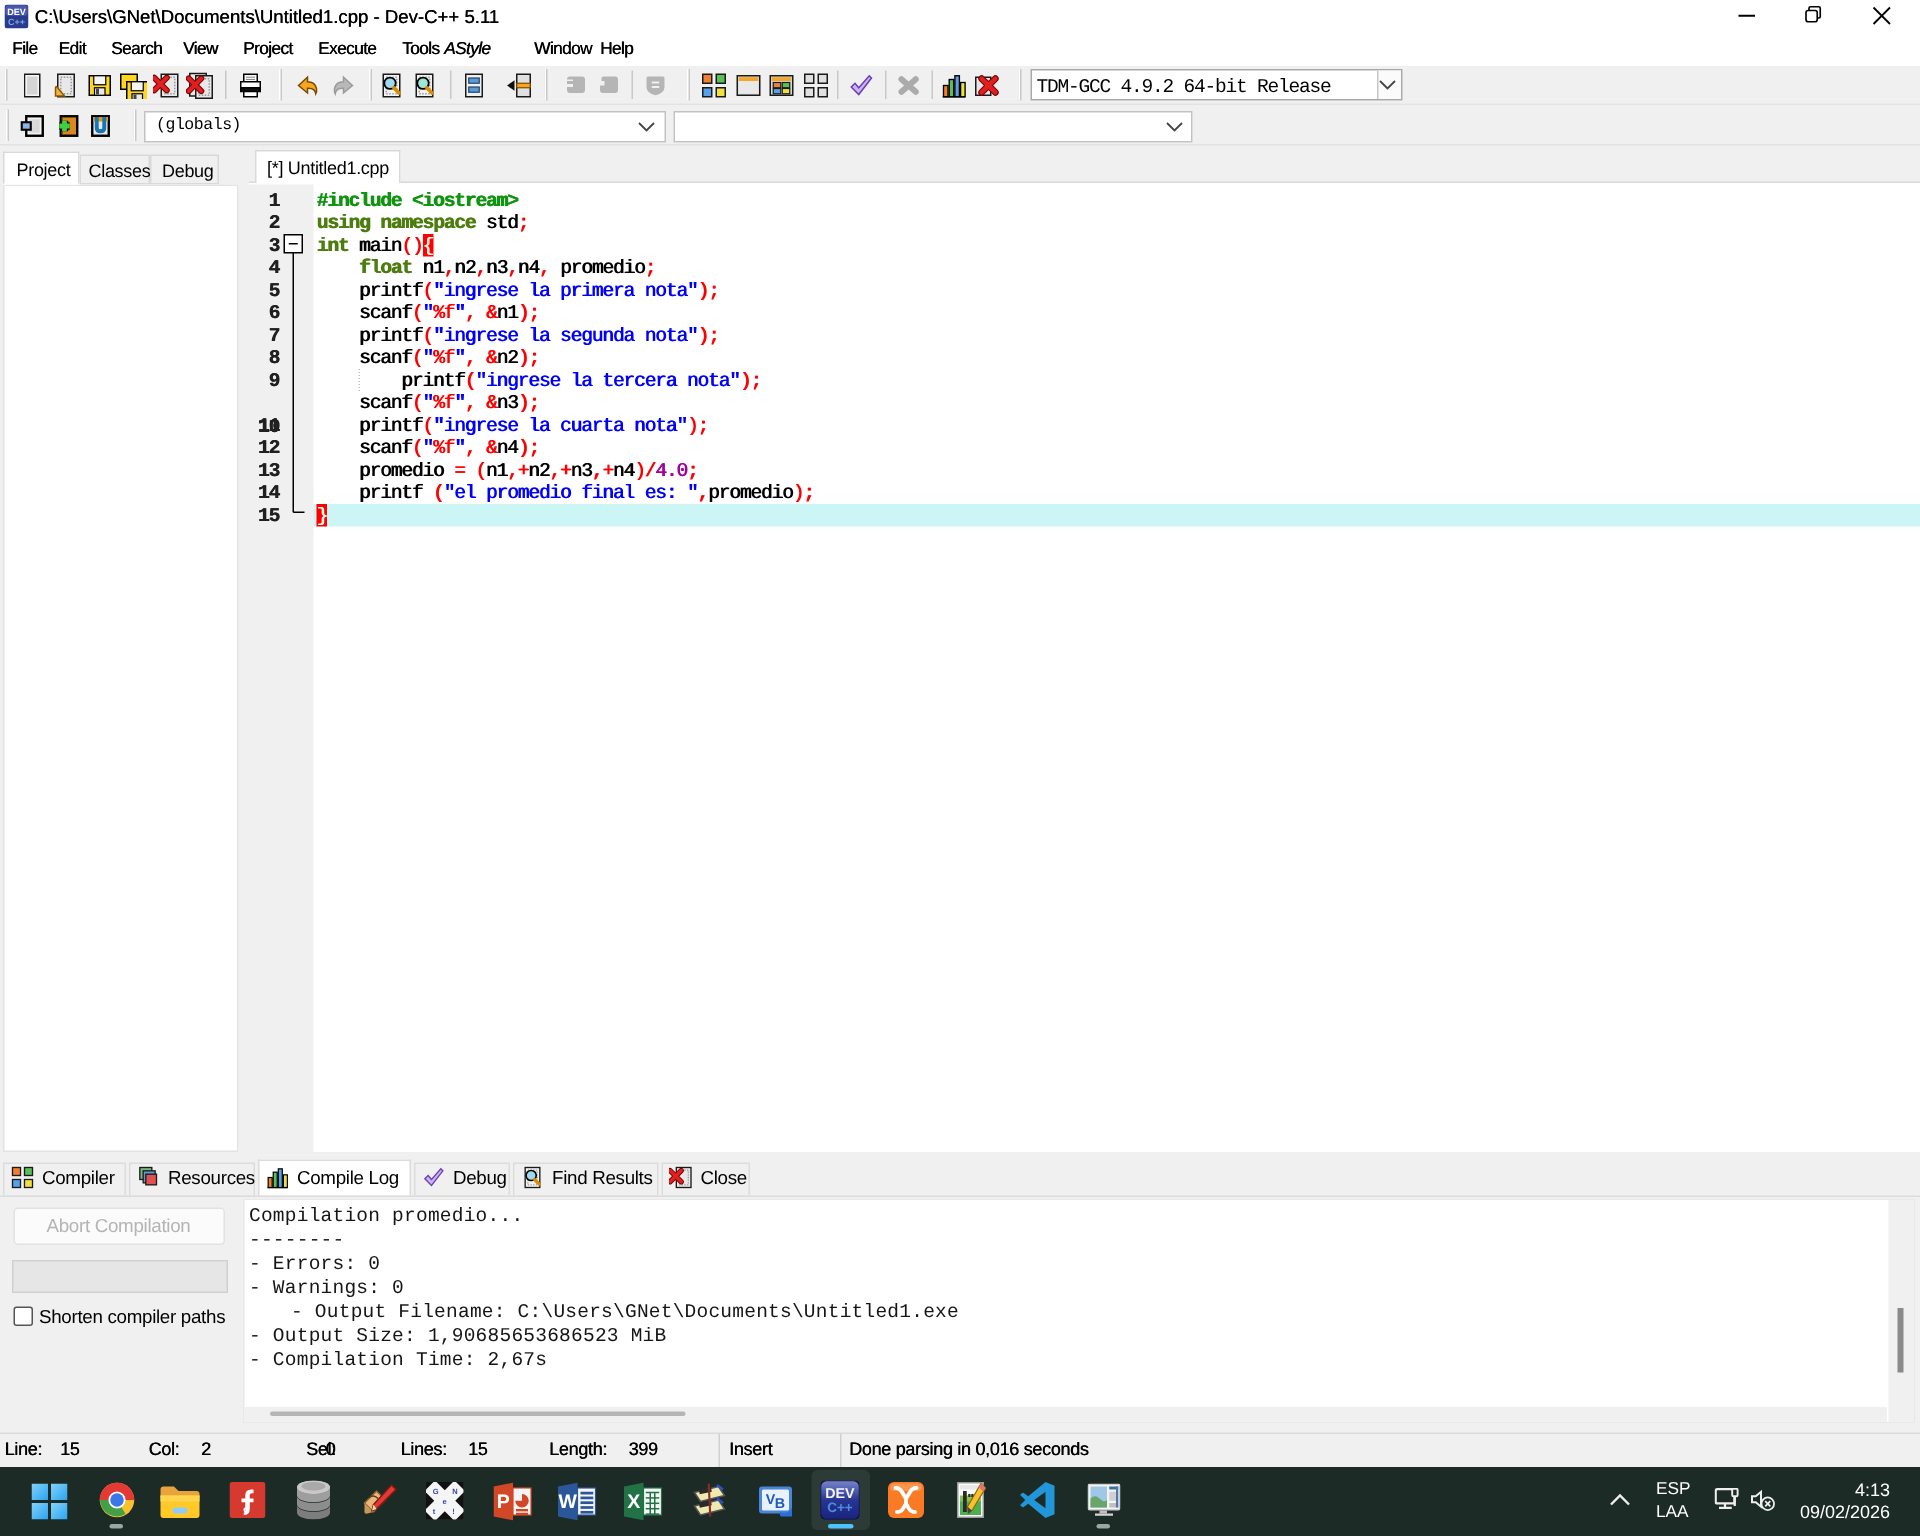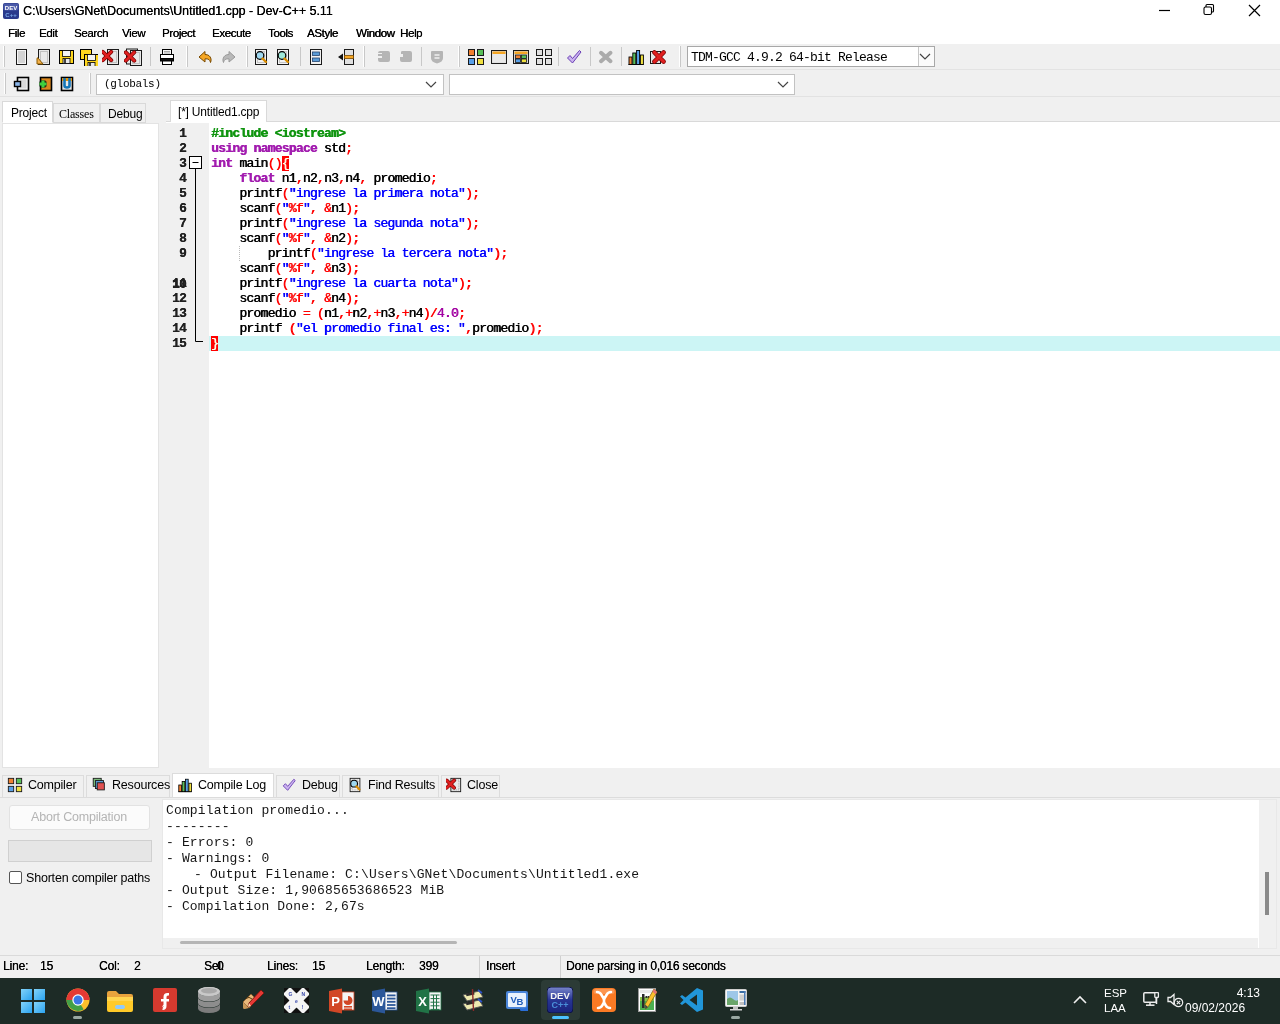--- a/index.html
+++ b/index.html
@@ -20,21 +20,21 @@
 .handle { position:absolute; top:2px; width:2px; height:21px; border-left:1px solid #ffffff; background:#c8c8c8; }
 .cbox { position:absolute; background:#fff; border:1px solid #c2c2c2; }
 .chev { position:absolute; }
 
 .tab { position:absolute; font-size:12px; letter-spacing:-0.2px; color:#000; background:#f0f0f0; border:1px solid #d9d9d9; white-space:nowrap; }
 .tab.active { background:#fff; }
 
 #gutter { left:166px; top:123px; width:43px; height:645px; background:#f0f0f0; }
 .lnum { position:absolute; width:20px; text-align:right; font-family:"Liberation Mono",monospace; font-size:13px; font-weight:bold; letter-spacing:-0.75px; color:#202020; line-height:15px; text-shadow:0.4px 0 0 currentColor; }
 .cline { position:absolute; left:211px; font-family:"Liberation Mono",monospace; font-size:13px; line-height:15px; letter-spacing:-0.75px; white-space:pre; color:#000; text-shadow:0.55px 0 0 currentColor; }
-.kw { font-weight:bold; color:#a21caf; }
+.kw { font-weight:bold; color:#4d7c0f; }
 .pp { font-weight:bold; color:#109510; }
 .str { color:#0000ff; }
 .sym { color:#ff0000; }
 .num { color:#a100a1; }
 .brace { background:#ff0000; color:#fffbe8; }
 
 #statusbar { left:0; top:955px; width:1280px; height:23px; background:#f0f0f0; border-top:1px solid #dadada; }
 .st { position:absolute; top:959px; font-size:12px; letter-spacing:-0.2px; color:#000; white-space:pre; text-shadow:0.25px 0 0 #000; }
 
 #taskbar { left:0; top:978px; width:1280px; height:46px; background:#1d2b26; }
@@ -60,21 +60,21 @@
 </svg>
 
 <div class="abs" id="menubar"></div>
 <span class="mi" style="left:8px;">File</span>
 <span class="mi" style="left:39px;">Edit</span>
 <span class="mi" style="left:74px;">Search</span>
 <span class="mi" style="left:122px;">View</span>
 <span class="mi" style="left:162px;">Project</span>
 <span class="mi" style="left:212px;">Execute</span>
 <span class="mi" style="left:268px;">Tools</span>
-<span class="mi" style="left:307px;">AStyle</span>
+<span class="mi" style="left:296px;font-style:italic;">AStyle</span>
 <span class="mi" style="left:356px;">Window</span>
 <span class="mi" style="left:400px;">Help</span>
 
 <div class="abs" id="tb1"></div>
 <div class="handle" style="left:3px; top:46px;"></div>
 
 <div id="icons1">
 <svg class="abs" style="left:12px;top:48px;" width="18" height="18" viewBox="0 0 18 18">
       <rect x="4.5" y="1.5" width="10" height="15" fill="#e8e8e8" stroke="#1a1a1a" stroke-width="1"></rect>
       <rect x="5.5" y="2.5" width="8" height="13" fill="#d4d4d4" stroke="#f5f5f5" stroke-width="1"></rect>
@@ -249,21 +249,21 @@
   </svg>
 
 <div class="cbox" style="left:449px; top:74px; width:346px; height:21px;"></div>
 <svg class="chev" style="left:776px; top:80px;" width="14" height="10">
     <path d="M2 2 L7 7 L12 2" fill="none" stroke="#444" stroke-width="1.2"></path>
   </svg>
 
 <div class="tab active" style="left:2px; top:101px; width:51px; height:22px; border-bottom:1px solid #fff; z-index:3;">
     <span style="position:absolute;left:8px;top:4px;">Project</span>
   </div>
-<div class="tab" style="left:53px; top:103px; width:47px; height:20px;font-family:Liberation Serif, serif;">
+<div class="tab" style="left:53px; top:103px; width:47px; height:20px;">
     <span style="position:absolute;left:5px;top:3px;">Classes</span>
   </div>
 <div class="tab" style="left:100px; top:103px; width:46px; height:20px;">
     <span style="position:absolute;left:7px;top:3px;">Debug</span>
   </div>
 
 <div class="abs" style="left:2px; top:123px; width:157px; height:645px; background:#fff; border:1px solid #e3e3e3;"></div>
 
 <div class="abs" style="left:166px; top:121px; width:1114px; height:1px; background:#d9d9d9;"></div>
 <div class="tab active" style="left:170px; top:100px; width:97px; height:22px; border-bottom:none; z-index:3;">
@@ -374,21 +374,21 @@
 <div class="abs" style="left:26px; top:871px; font-size:12.5px; letter-spacing:-0.2px; color:#000;">Shorten compiler paths</div>
 
 <div class="abs" style="left:162px; top:799px; width:1115px; height:150px; background:#fff; border:1px solid #e8e8e8;"></div>
 <div id="log">
 <div class="abs mono" style="left:166px; top:803px; font-size:13px; letter-spacing:0.15px; color:#151515; white-space:pre;">Compilation promedio...</div>
 <div class="abs mono" style="left:166px; top:819px; font-size:13px; letter-spacing:0.15px; color:#151515; white-space:pre;">--------</div>
 <div class="abs mono" style="left:166px; top:835px; font-size:13px; letter-spacing:0.15px; color:#151515; white-space:pre;">- Errors: 0</div>
 <div class="abs mono" style="left:166px; top:851px; font-size:13px; letter-spacing:0.15px; color:#151515; white-space:pre;">- Warnings: 0</div>
 <div class="abs mono" style="left:166px; top:867px; font-size:13px; letter-spacing:0.15px; color:#151515; white-space:pre;margin-left:28px;">- Output Filename: C:\Users\GNet\Documents\Untitled1.exe</div>
 <div class="abs mono" style="left:166px; top:883px; font-size:13px; letter-spacing:0.15px; color:#151515; white-space:pre;">- Output Size: 1,90685653686523 MiB</div>
-<div class="abs mono" style="left:166px; top:899px; font-size:13px; letter-spacing:0.15px; color:#151515; white-space:pre;">- Compilation Done: 2,67s</div>
+<div class="abs mono" style="left:166px; top:899px; font-size:13px; letter-spacing:0.15px; color:#151515; white-space:pre;">- Compilation Time: 2,67s</div>
 </div>
 
 <div class="abs" style="left:1259px; top:800px; width:17px; height:148px; background:#f0f0f0;"></div>
 <div class="abs" style="left:1265px; top:872px; width:4px; height:43px; background:#8a8a8a;"></div>
 <div class="abs" style="left:163px; top:938px; width:1095px; height:10px; background:#f0f0f0;"></div>
 <div class="abs" style="left:180px; top:941px; width:277px; height:3px; background:#b5b5b5; border-radius:2px;"></div>
 
 <div class="abs" id="statusbar"></div>
 <span class="st" style="left:3px;">Line:</span>
 <span class="st" style="left:40px;">15</span>
@@ -583,14 +583,14 @@
       <path d="M7 10.5 L7 13" stroke="#eee" stroke-width="1.5"></path>
       <path d="M13.5 3.5 L13.5 12" stroke="#eee" stroke-width="1.5"></path>
       <rect x="11.8" y="0.5" width="3.6" height="5" rx="0.8" fill="#1d2b26" stroke="#eee" stroke-width="1.3"></rect>
     </svg>
 <svg class="abs" style="left:1167px;top:992px;" width="17" height="16" viewBox="0 0 17 16">
       <path d="M1 5.5 L3.5 5.5 L7 2.5 L7 12.5 L3.5 9.5 L1 9.5 Z" fill="none" stroke="#eee" stroke-width="1.3"></path>
       <circle cx="11.5" cy="10.5" r="4.2" fill="#1d2b26" stroke="#eee" stroke-width="1.2"></circle>
       <path d="M9.8 8.8 L13.2 12.2 M13.2 8.8 L9.8 12.2" stroke="#eee" stroke-width="1.2"></path>
     </svg>
 <div class="trayt" style="left:1228px; top:986px; width:32px; text-align:right; font-size:12px;">4:13</div>
-<div class="trayt" style="left:1185px; top:1001px; width:75px; font-size:12px;">09/02/2026</div>
+<div class="trayt" style="left:1185px; top:1001px; width:75px; text-align:right; font-size:12px;">09/02/2026</div>
 </div>
 
 </body></html>

